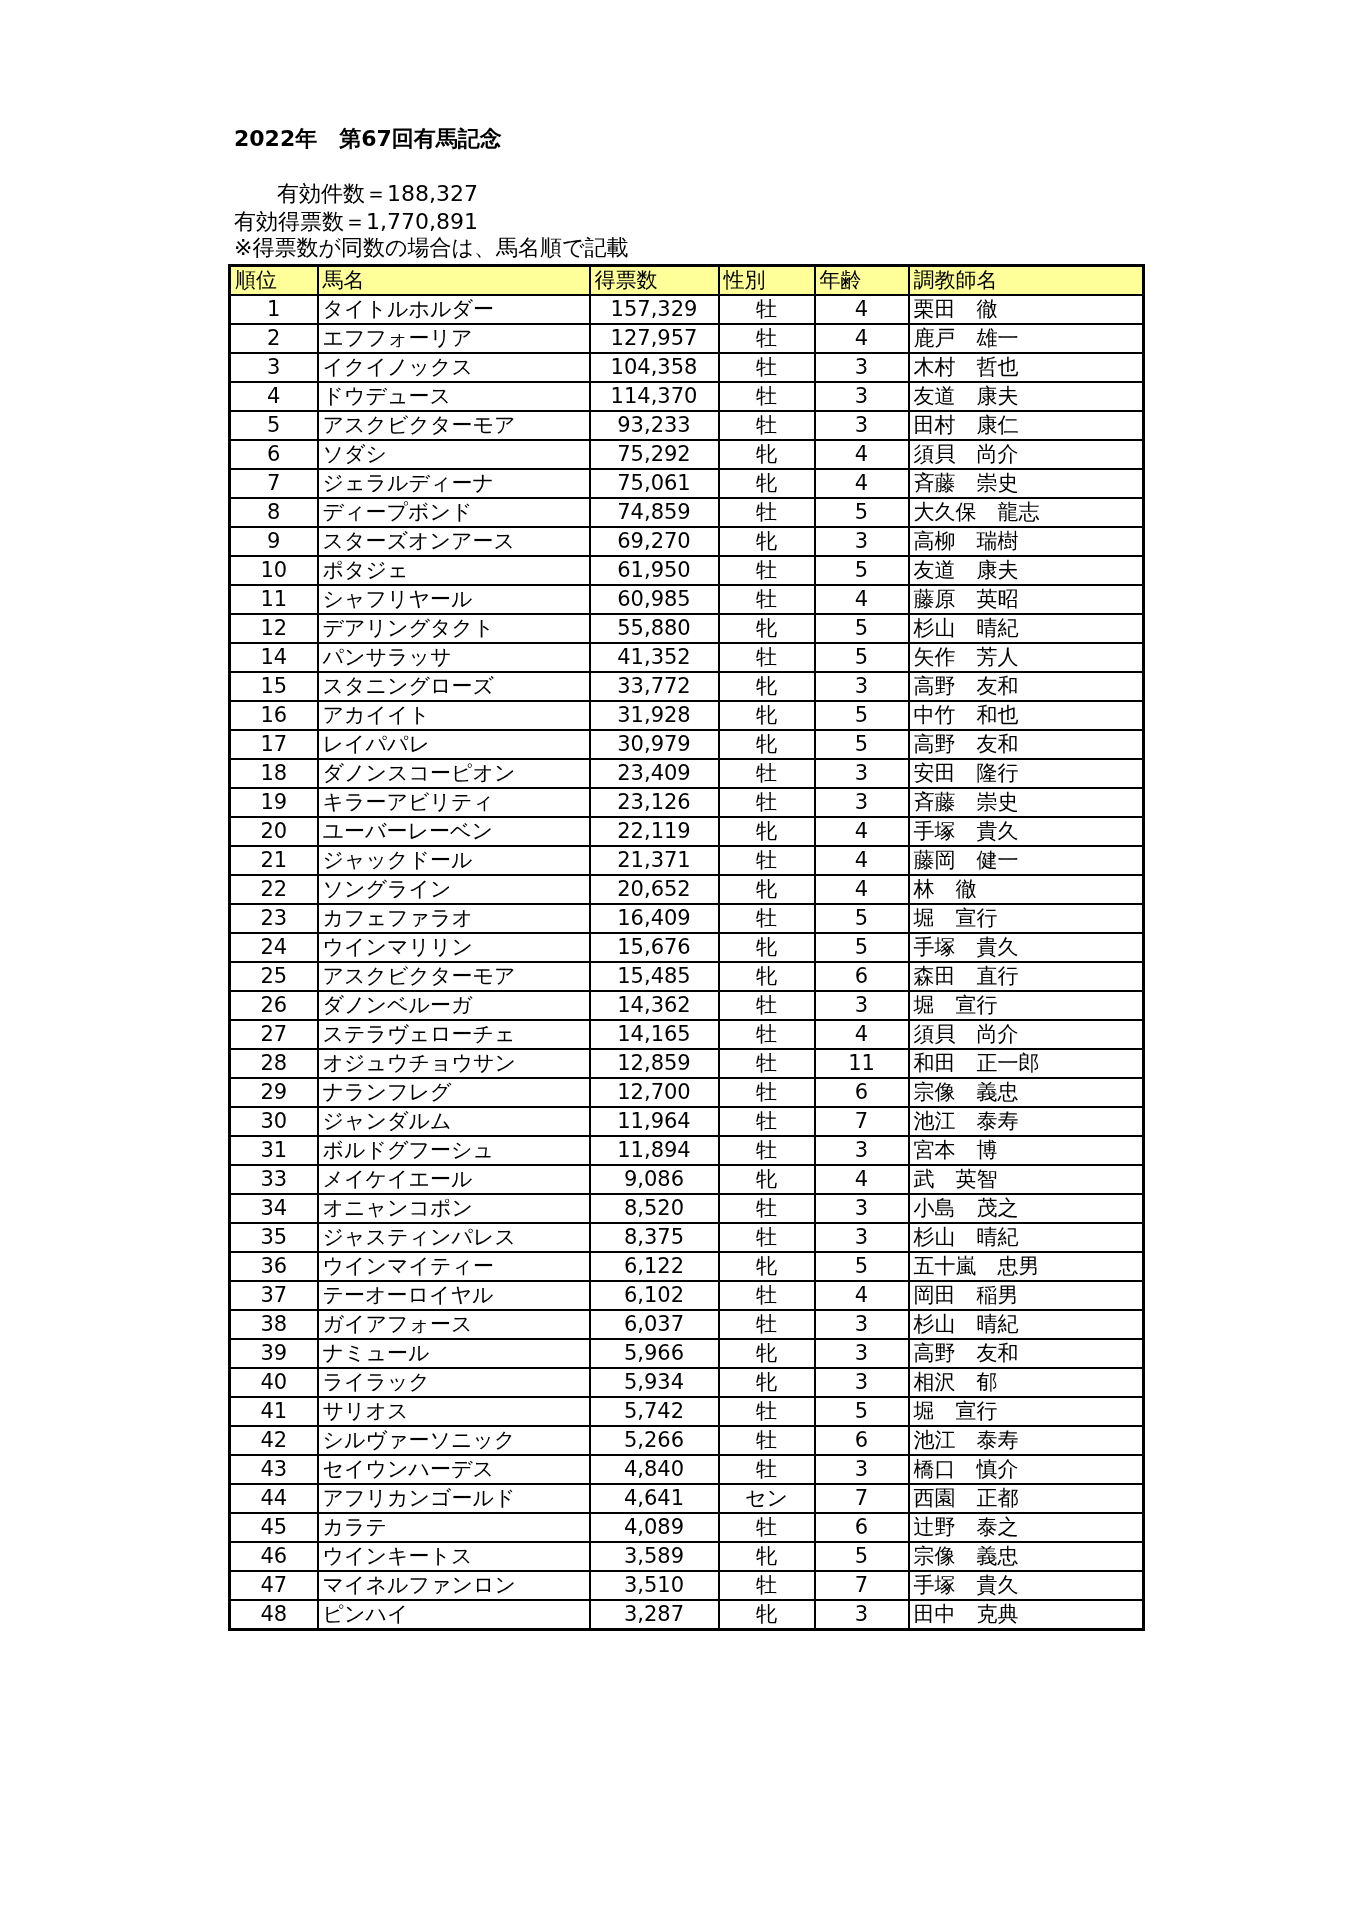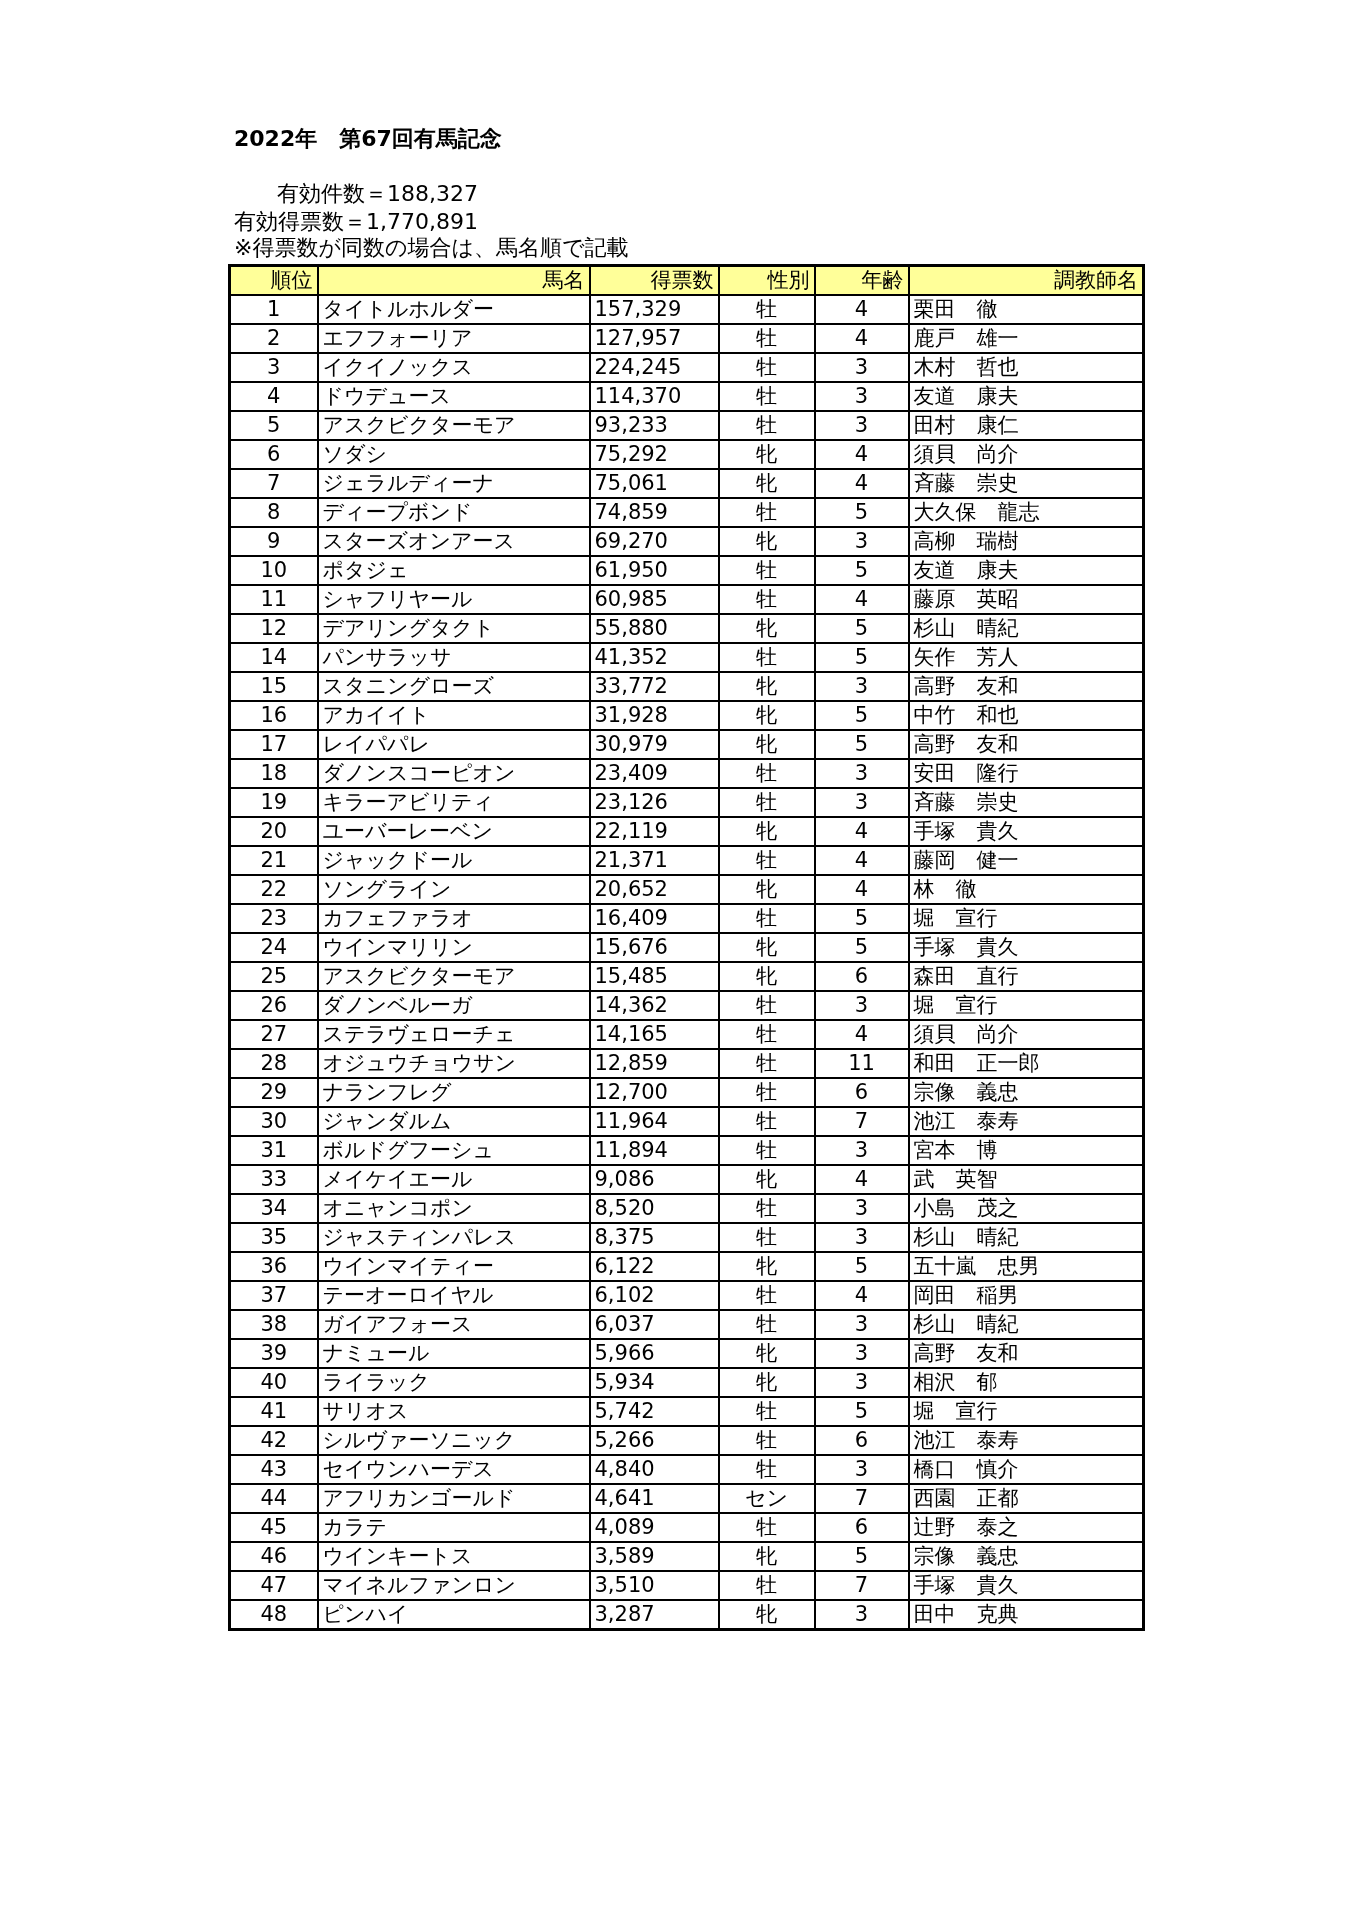--- a/index.html
+++ b/index.html
@@ -16,23 +16,23 @@
   table.ranking col.c-rank { width: 88px; }
   table.ranking col.c-name { width: 272px; }
   table.ranking col.c-votes { width: 129px; }
   table.ranking col.c-sex { width: 96px; }
   table.ranking col.c-age { width: 94px; }
   table.ranking col.c-trainer { width: 235px; }
   table.ranking th, table.ranking td {
     border: 2px solid #000; height: 27px; padding: 0 4px; font-size: 21px; line-height: 27px;
     white-space: nowrap; overflow: hidden; font-weight: normal;
   }
-  table.ranking th { background: #ffff99; text-align: right; }
+  table.ranking th { background: #ffff99; text-align: left; }
   td.rank, td.sex, td.age { text-align: center; }
-  td.votes { text-align: left; }
+  td.votes { text-align: center; }
   td.name, td.trainer { text-align: left; }
   table.ranking { border: 3px solid #000; }
 </style>
 </head>
 <body>
 
 <div class="title">2022年　第67回有馬記念</div>
 <div class="info l1">有効件数＝188,327</div>
 <div class="info l2">有効得票数＝1,770,891</div>
 <div class="info l3">※得票数が同数の場合は、馬名順で記載</div>
@@ -69,21 +69,21 @@
         <td class="rank">2</td>
         <td class="name">エフフォーリア</td>
         <td class="votes">127,957</td>
         <td class="sex">牡</td>
         <td class="age">4</td>
         <td class="trainer">鹿戸　雄一</td>
       </tr>
       <tr>
         <td class="rank">3</td>
         <td class="name">イクイノックス</td>
-        <td class="votes">224,245</td>
+        <td class="votes">104,358</td>
         <td class="sex">牡</td>
         <td class="age">3</td>
         <td class="trainer">木村　哲也</td>
       </tr>
       <tr>
         <td class="rank">4</td>
         <td class="name">ドウデュース</td>
         <td class="votes">114,370</td>
         <td class="sex">牡</td>
         <td class="age">3</td>

